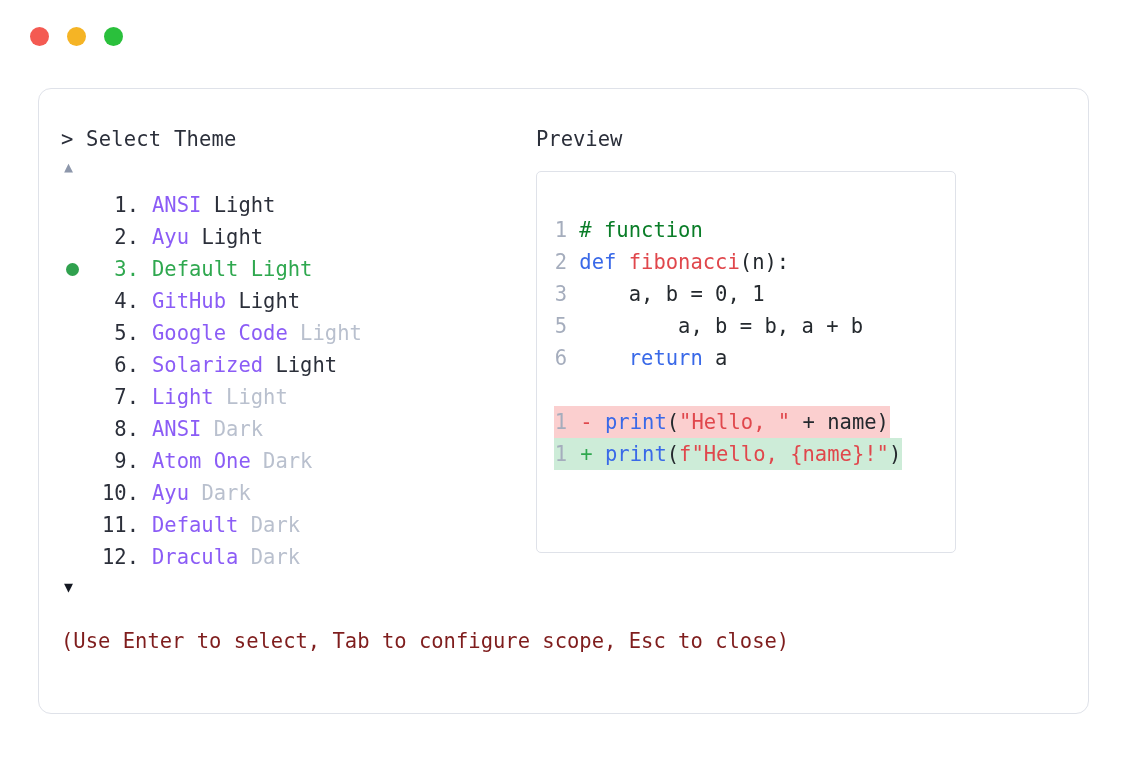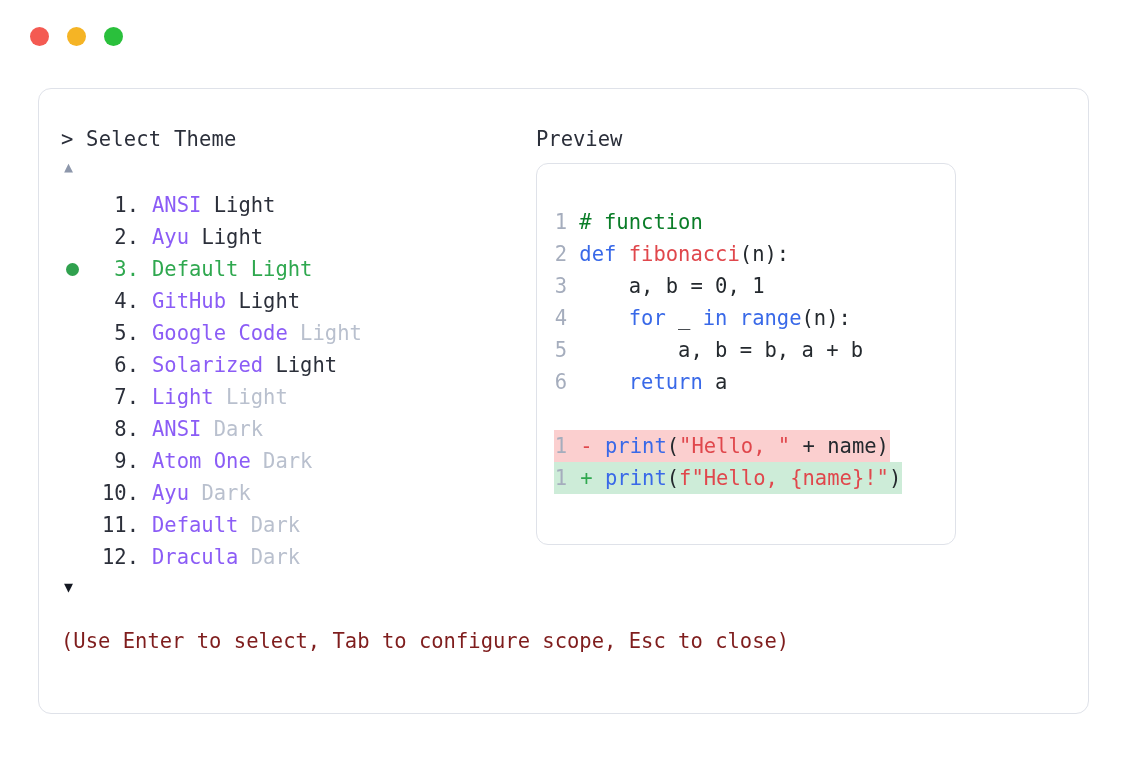--- a/index.html
+++ b/index.html
@@ -141,26 +141,26 @@
     top: 36px;
     width: 530px;
   }
   .preview-label {
     font-size: 20.5px;
     color: #2b2f3a;
     line-height: 28px;
     white-space: pre;
   }
   .preview-box {
-    margin-top: 10px;
+    margin-top: 18px;
     width: 420px;
     height: 382px;
     box-sizing: border-box;
     border: 1.6px solid #dfe2e9;
-    border-radius: 12px;
+    border-radius: 5px;
     background: #ffffff;
     position: relative;
   }
   .code-area {
     position: absolute;
     left: 17px;
     top: 42px;
     font-size: 20.5px;
     line-height: 32px;
   }
@@ -236,21 +236,20 @@
     <div class="hint">(Use Enter to select, Tab to configure scope, Esc to close)</div>
 
     <div class="right-col">
       <div class="preview-label">Preview</div>
       <div class="preview-box">
         <div class="code-area">
           <div id="code-block">
               <div class="code-line"><span class="ln">1</span><span class="tok-plain"> </span><span class="tok-comment"># function</span></div>
               <div class="code-line"><span class="ln">2</span><span class="tok-plain"> </span><span class="tok-kw">def</span><span class="tok-plain"> </span><span class="tok-fn">fibonacci</span><span class="tok-punc">(n):</span></div>
               <div class="code-line"><span class="ln">3</span><span class="tok-plain">     a, b = 0, 1</span></div>
-              <div class="code-line"><span class="ln">4</span><span class="tok-plain">     </span><span class="tok-kw">for</span><span class="tok-plain"> _ </span><span class="tok-kw">in</span><span class="tok-plain"> </span><span class="tok-kw">range</span><span class="tok-punc">(n):</span></div>
               <div class="code-line"><span class="ln">5</span><span class="tok-plain">         a, b = b, a + b</span></div>
               <div class="code-line"><span class="ln">6</span><span class="tok-plain">     </span><span class="tok-kw">return</span><span class="tok-plain"> a</span></div>
             </div>
           <div class="diff-block" id="diff-block">
               <div class="diff-line diff-del"><span style="background: rgb(251, 207, 207); display: inline-block;"><span class="ln">1</span><span class="diff-hl" style="background: rgb(251, 207, 207);"><span class="sign-del"> - </span><span class="tok-kw">print</span><span class="tok-punc">(</span><span class="tok-str">"Hello, "</span><span class="tok-plain"> + name)</span></span></span></div>
               <div class="diff-line diff-add"><span style="background: rgb(205, 236, 216); display: inline-block;"><span class="ln">1</span><span class="diff-hl" style="background: rgb(205, 236, 216);"><span class="sign-add"> + </span><span class="tok-kw">print</span><span class="tok-punc">(</span><span class="tok-str">f"Hello, {name}!"</span><span class="tok-punc">)</span></span></span></div>
             </div>
         </div>
       </div>
     </div>

